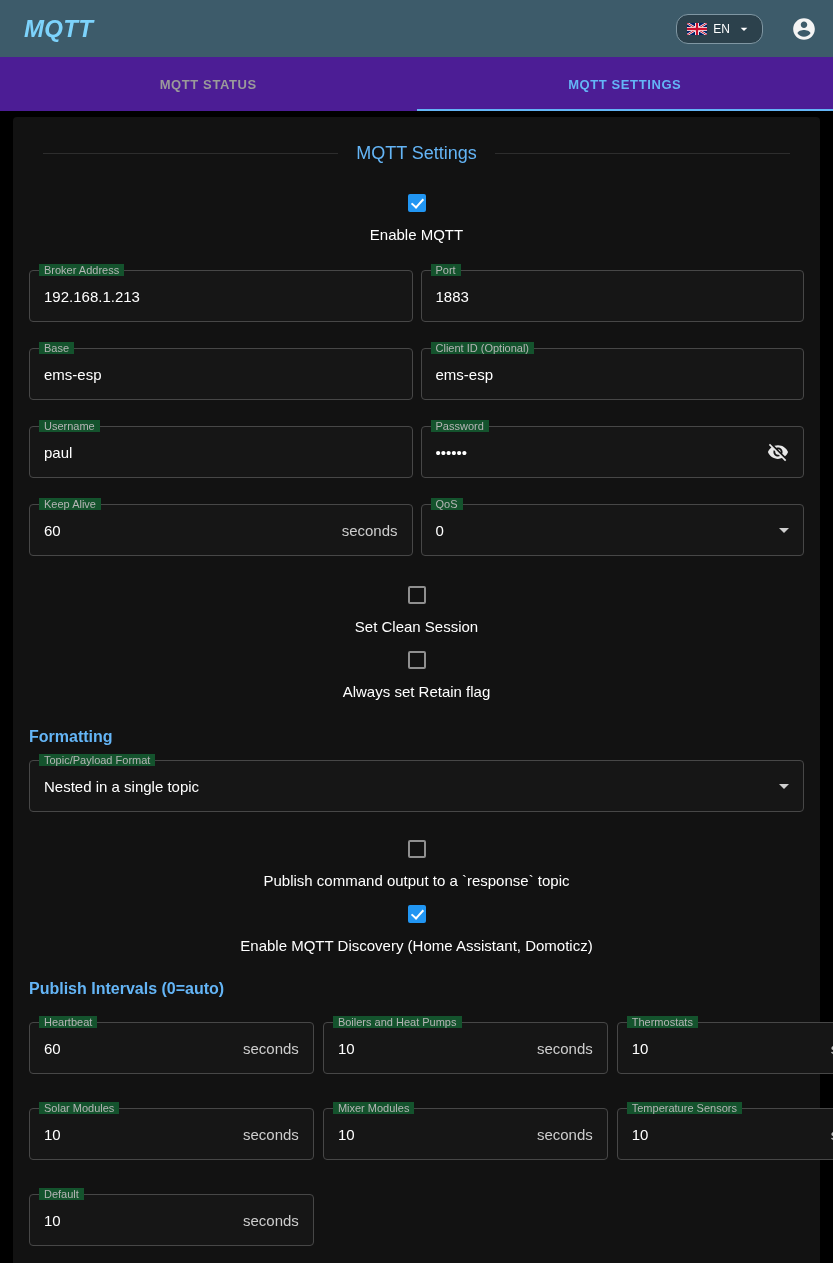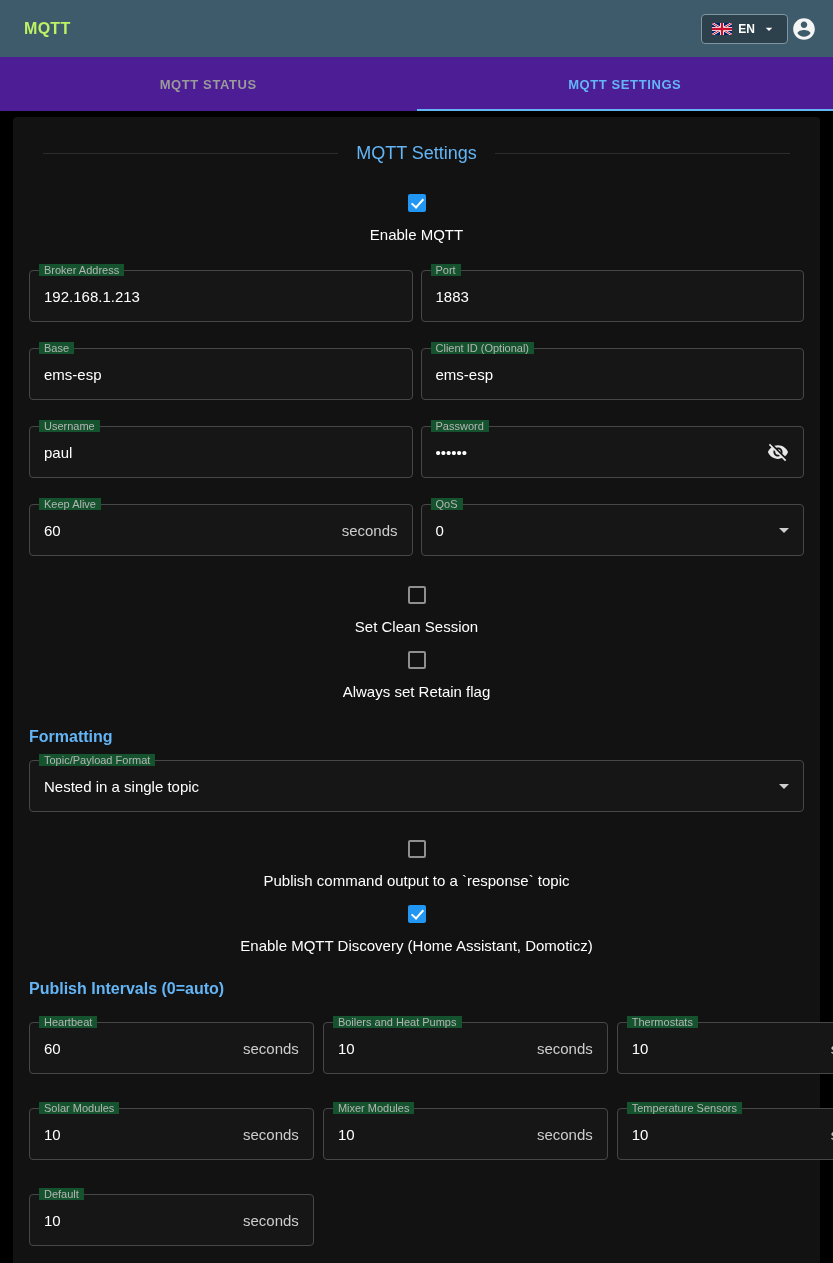--- a/index.html
+++ b/index.html
@@ -1,22 +1,22 @@
 <!DOCTYPE html>
 <html><head>
 <meta charset="utf-8">
 <style>
   * { box-sizing: border-box; margin: 0; padding: 0; }
   html,body { width: 833px; background: #000; font-family: "Liberation Sans", sans-serif; }
   body { min-height: 1263px; }
 
   
   .appbar { height: 57px; background: #3d5b6a; display: flex; align-items: center; padding: 0 14px 0 24px; }
-  .appbar-title { color: #bef264; font-size: 16px; font-weight: bold; letter-spacing: .3px; flex: 1; }
-  .lang-btn { display: inline-flex; align-items: center; gap: 6px; border: 1px solid #8097a3; border-radius: 4px; padding: 6px 10px; background: rgba(0,0,0,.28); color: #fff; font-size: 12px; font-weight: bold; cursor: pointer; margin-right: 1px; }
+  .appbar-title { color: #7dd3fc; font-size: 24px; font-weight: bold; letter-spacing: .3px; flex: 1; font-style: italic; }
+  .lang-btn { display: inline-flex; align-items: center; gap: 6px; border: 1px solid #8097a3; border-radius: 12px; padding: 6px 10px; background: rgba(0,0,0,.28); color: #fff; font-size: 12px; font-weight: normal; cursor: pointer; margin-right: 26px; }
   .lang-btn svg { display: block; }
   .account-btn { width: 30px; height: 30px; display: flex; align-items: center; justify-content: center; cursor: pointer; }
   .account-btn svg { fill: #f4f4f4; }
 
   
   .tabs { height: 54px; background: #4c1d95; display: flex; position: relative; }
   .tab { flex: 1; display: flex; align-items: center; justify-content: center; font-size: 13px; font-weight: bold; letter-spacing: .6px; color: #9a9a9a; cursor: pointer; }
   .tab.active { color: #64b5f6; }
   .tab-indicator { position: absolute; bottom: 0; right: 0; width: 50%; height: 2px; background: #64b5f6; }
 

